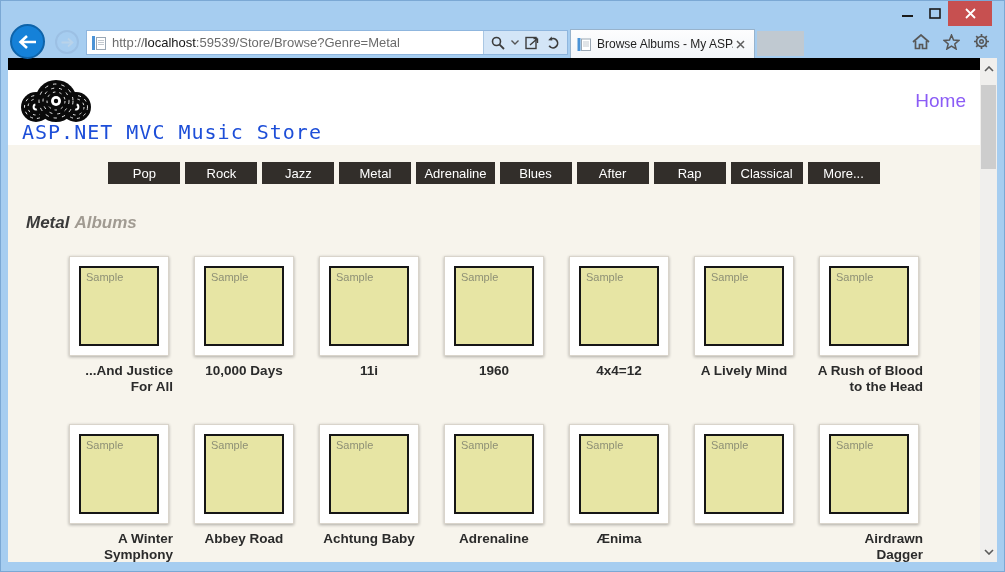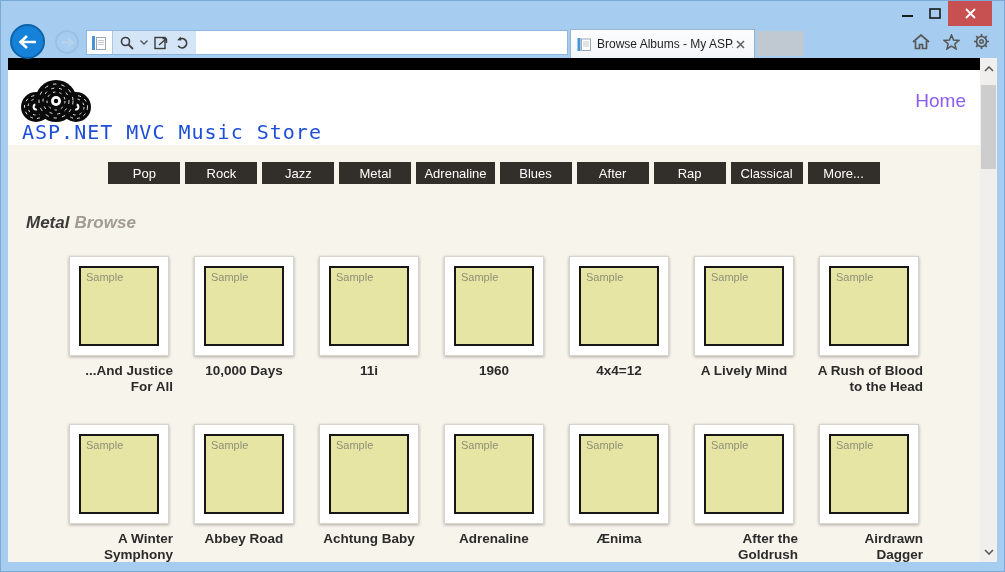--- a/index.html
+++ b/index.html
@@ -128,20 +128,21 @@
   </div>
 
   <div class="addressbar">
     <span class="favicon">
       <svg width="16" height="16">
           <rect x="1" y="1" width="3" height="14" fill="#4b93d6"></rect>
           <rect x="5.5" y="2.5" width="9" height="12" fill="#fff" stroke="#9aa7b4"></rect>
           <path d="M7 5.5 H13 M7 7.5 H13 M7 9.5 H13" stroke="#c3c9cf" stroke-width="1"></path>
         </svg>
     </span>
+    <span class="url"><span>http://</span><span class="host">localhost</span><span>:59539/Store/Browse?Genre=Metal</span></span>
     <span class="addr-tools">
       <svg width="14" height="14">
           <circle cx="5.5" cy="5.5" r="4" fill="none" stroke="#3c3c3c" stroke-width="1.6"></circle>
           <path d="M8.6 8.6 L13 13" stroke="#3c3c3c" stroke-width="1.8"></path>
         </svg>
       <svg width="8" height="5">
           <path d="M0.5 0.5 L4 4 L7.5 0.5" fill="none" stroke="#555" stroke-width="1.4"></path>
         </svg>
       <svg width="15" height="14">
           <rect x="1" y="1.5" width="10" height="11" fill="none" stroke="#3c3c3c" stroke-width="1.4"></rect>
@@ -227,21 +228,21 @@
         <div class="genre-btn">Jazz</div>
         <div class="genre-btn">Metal</div>
         <div class="genre-btn">Adrenaline</div>
         <div class="genre-btn">Blues</div>
         <div class="genre-btn">After</div>
         <div class="genre-btn">Rap</div>
         <div class="genre-btn">Classical</div>
         <div class="genre-btn">More...</div>
       </div>
 
-      <div class="page-heading"><span>Metal</span><span class="suffix">Browse</span></div>
+      <div class="page-heading"><span>Metal</span><span class="suffix">Albums</span></div>
 
       <div class="album-grid">
         <div class="album-cell">
           <div class="album-card">
               <div class="album-art">Sample</div>
             </div>
           <div class="album-title">...And Justice For All</div>
         </div>
         <div class="album-cell">
           <div class="album-card">
@@ -306,21 +307,20 @@
         <div class="album-cell">
           <div class="album-card">
               <div class="album-art">Sample</div>
             </div>
           <div class="album-title">Ænima</div>
         </div>
         <div class="album-cell">
           <div class="album-card">
               <div class="album-art">Sample</div>
             </div>
-          <div class="album-title">After the Goldrush</div>
         </div>
         <div class="album-cell">
           <div class="album-card">
               <div class="album-art">Sample</div>
             </div>
           <div class="album-title">Airdrawn Dagger</div>
         </div>
       </div>
     </div>
 

